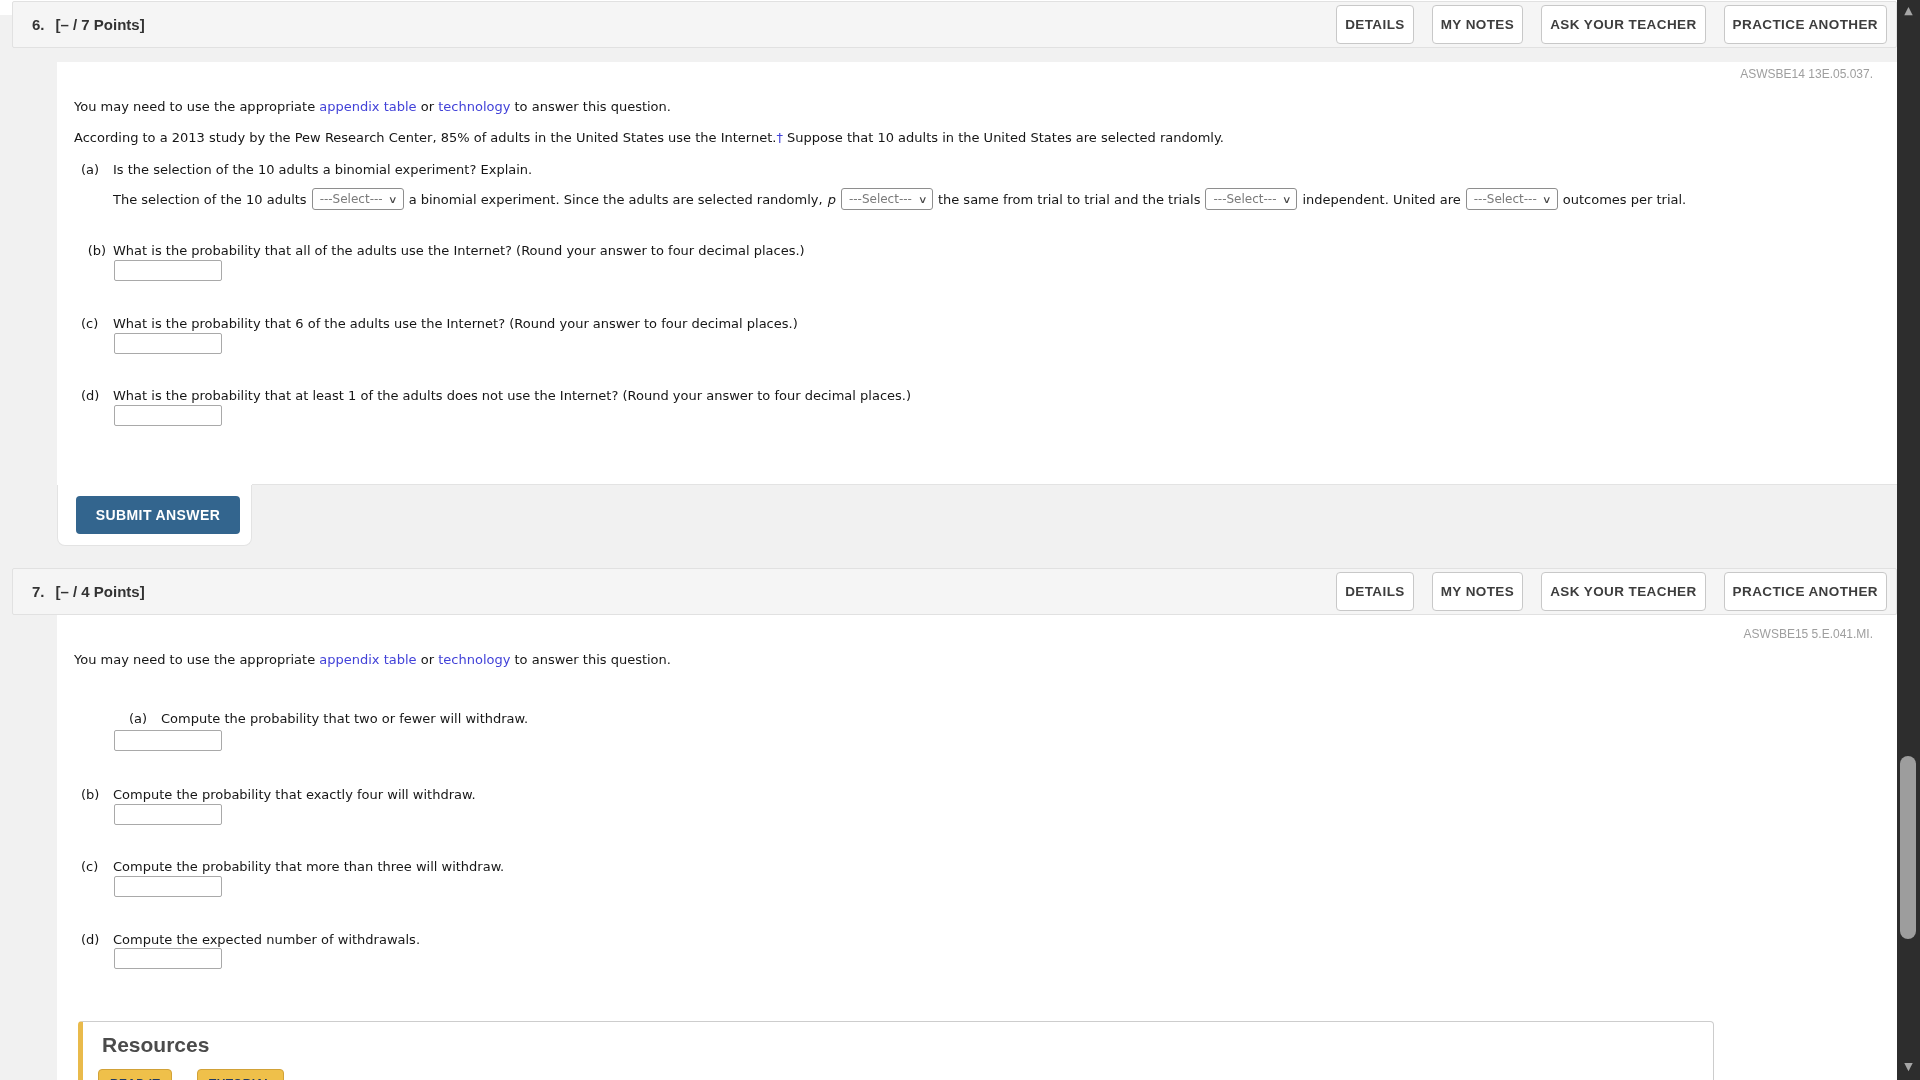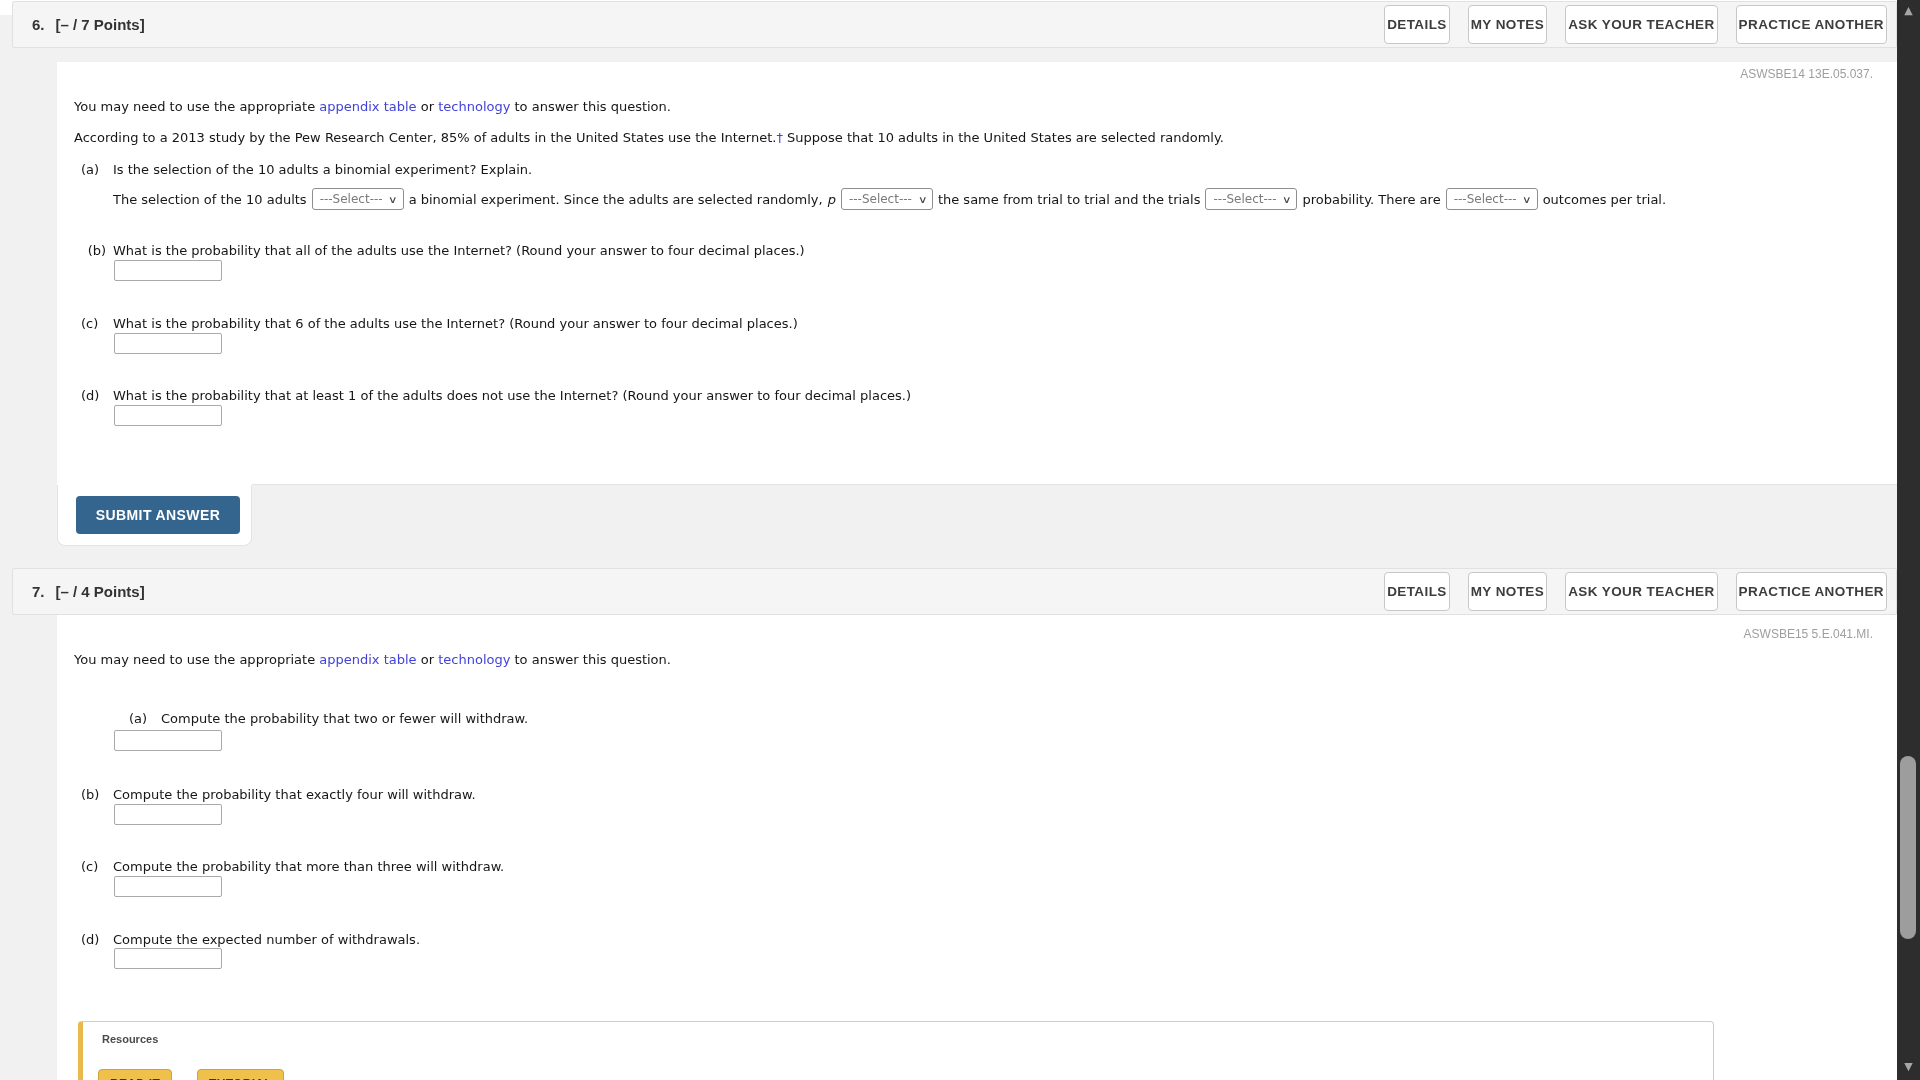--- a/index.html
+++ b/index.html
@@ -15,21 +15,21 @@
   
   .qheader {
     position:absolute; left:12px; right:0; height:47px;
     background:#f5f5f5; border:1px solid #e1e1e1; border-radius:2px;
     box-sizing:border-box; display:flex; align-items:center;
   }
   .qtitle { margin-left:19px; font-family:"Liberation Sans", sans-serif; font-weight:bold; font-size:15px; color:#333333; white-space:nowrap; }
   .qtitle .qnum { margin-right:11px; }
   .hbtns { margin-left:auto; margin-right:9px; display:flex; gap:18px; }
   .hbtn {
-    height:37px; display:inline-flex; align-items:center; padding:0 2px;
+    height:37px; display:inline-flex; align-items:center; padding:0 8px;
     background:#ffffff; border:1px solid #c8c8c8; border-radius:4px;
     font-family:"Liberation Sans", sans-serif; font-weight:bold; font-size:13.5px;
     color:#3d3d3d; letter-spacing:0.4px; white-space:nowrap; cursor:pointer;
   }
 
   
   .qbody { position:absolute; left:57px; right:0; background:#ffffff; }
   .ref { position:absolute; right:24px; font-family:"Liberation Sans", sans-serif; font-size:12px; color:#9e9e9e; white-space:nowrap; }
   .row { position:absolute; white-space:nowrap; line-height:17px; }
   .lnk { color:#4242d8; cursor:pointer; text-decoration:none; }
@@ -62,21 +62,21 @@
     color:#ffffff; font-family:"Liberation Sans", sans-serif; font-weight:bold;
     font-size:14px; letter-spacing:0.4px; cursor:pointer;
   }
 
   
   .resources {
     position:absolute; left:21px; top:406px; width:1636px; height:300px;
     background:#ffffff; border:1px solid #cdcdcd; border-left:5px solid #e9ba4b;
     border-radius:4px; box-sizing:border-box;
   }
-  .res-title { position:absolute; left:19px; top:11px; font-family:"Liberation Sans", sans-serif; font-weight:bold; font-size:11px; color:#4b4b4b; }
+  .res-title { position:absolute; left:19px; top:11px; font-family:"Liberation Sans", sans-serif; font-weight:bold; font-size:21px; color:#4b4b4b; }
   .res-btns { position:absolute; left:15px; top:47px; display:flex; gap:25px; }
   .res-btn {
     height:27px; display:inline-flex; align-items:center; padding:0 11px;
     background:#efc04a; border:1px solid #d2a238; border-radius:4px;
     font-family:"Liberation Sans", sans-serif; font-weight:bold; font-size:12px;
     color:#1f3a63; letter-spacing:0.3px; cursor:pointer; white-space:nowrap;
   }
 
   
   .scrollbar { position:absolute; left:1897px; top:0; width:23px; height:1080px; background:#2d2d2d; }
@@ -128,21 +128,21 @@
       <span class="ivar" style="margin-left:5px;">p</span>
       <span class="fake-select">
           <span class="sel-text">---Select---</span>
           <span class="chev">∨</span>
         </span>
       <span>the same from trial to trial and the trials</span>
       <span class="fake-select">
           <span class="sel-text">---Select---</span>
           <span class="chev">∨</span>
         </span>
-      <span>probability. There are</span>
+      <span>independent. United are</span>
       <span class="fake-select">
           <span class="sel-text">---Select---</span>
           <span class="chev">∨</span>
         </span>
       <span>outcomes per trial.</span>
     </div>
 
     <div class="row" style="top:180px; left:24px;text-align:center;">
       <span class="plabel">(b)</span><span>What is the probability that all of the adults use the Internet? (Round your answer to four decimal places.)</span>
     </div>

